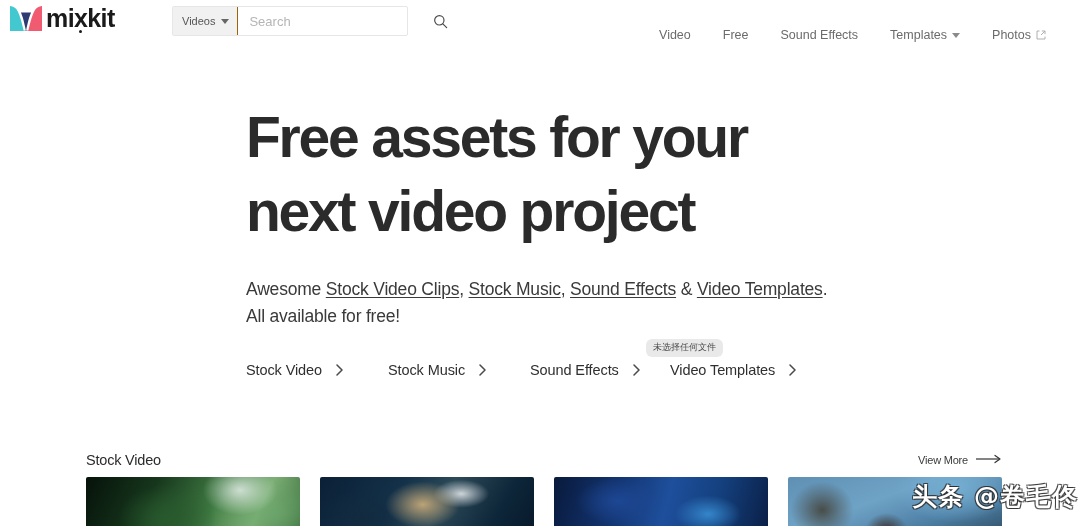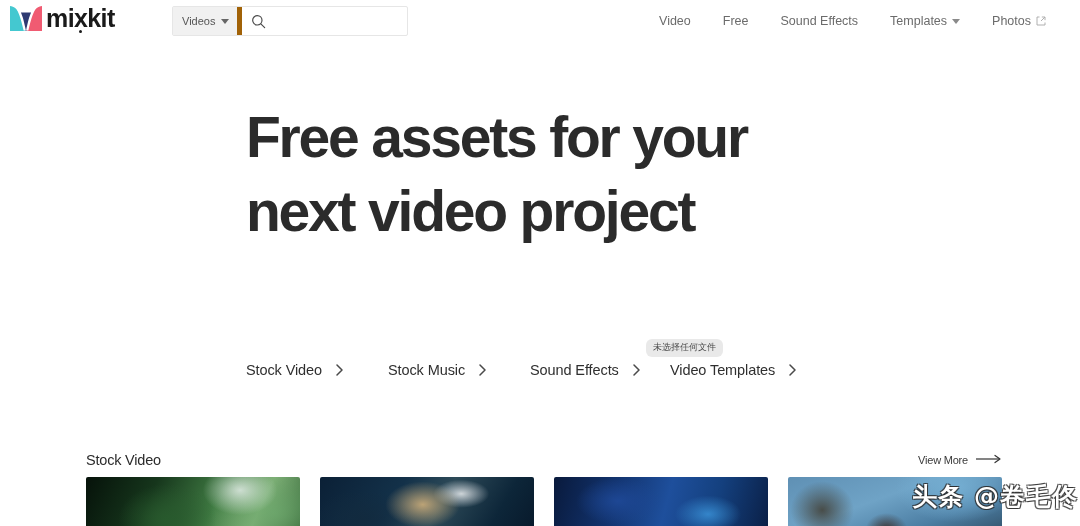--- a/index.html
+++ b/index.html
@@ -42,21 +42,21 @@
     border: 1px solid #e6e6e6;
     display: flex; align-items: stretch;
     border-radius: 2px;
   }
   .search-select {
     background: #f1f1f1;
     display: flex; align-items: center; gap: 6px;
     padding: 0 8px 0 9px;
     font-size: 11px; color: #555;
     cursor: pointer; user-select: none;
-    border-right: 5px solid #a16207;
+    border-right: 1px solid #a16207;
   }
   .caret-down {
     width: 0; height: 0;
     border-left: 4px solid transparent;
     border-right: 4px solid transparent;
     border-top: 5px solid #666;
   }
   .search-input {
     flex: 1; border: none; outline: none;
     font-size: 13px; color: #333;
@@ -66,21 +66,21 @@
   }
   .search-input::placeholder { color: #b5b5b5; }
   .search-btn {
     width: 32px; display:flex; align-items:center; justify-content:center;
     cursor: pointer; background: transparent; border: none;
   }
 
   
   .nav {
     position: absolute; right: 18px; top: 0; height: 42px;
-    display: flex; align-items: center; gap: 0;
+    display: flex; align-items: flex-end; gap: 0;
     font-size: 12.5px; color: #6b6b6b;
   }
   .nav-item {
     padding: 0 16px; cursor: pointer;
     display: flex; align-items: center; gap: 5px;
     white-space: nowrap;
   }
   .nav-caret {
     width: 0; height: 0;
     border-left: 4px solid transparent;
@@ -238,20 +238,21 @@
         <path d="M16 25 C 14.2 16, 12.6 10, 10.9 6.4 L 21.1 6.4 C 19.4 10, 17.8 16, 16 25 Z" fill="#2e3a72"></path>
       </svg>
       <div class="logo-text"><span>mixkit</span><span class="logo-subdot"></span></div>
     </div>
 
     <div class="search-wrap">
       <div class="search-select">
         <span>Videos</span>
         <span class="caret-down"></span>
       </div>
+      <input class="search-input" type="text" placeholder="Search" style="">
       <button class="search-btn">
         <svg width="15" height="15" viewBox="0 0 18 18">
           <circle cx="7.6" cy="7.6" r="5.6" fill="none" stroke="#4a4a4a" stroke-width="1.4"></circle>
           <line x1="11.8" y1="11.8" x2="16.4" y2="16.4" stroke="#4a4a4a" stroke-width="1.4" stroke-linecap="round"></line>
         </svg>
       </button>
     </div>
 
     <nav class="nav">
       <div class="nav-item">
@@ -275,20 +276,24 @@
           <line x1="10.6" y1="1.4" x2="6.0" y2="6.0" stroke="#a8a8a8" stroke-width="1.1"></line>
         </svg>
       </div>
     </nav>
   </div>
 
   <div class="hero">
     <h1>Free assets for your
 next video project</h1>
 
+    <p class="hero-sub">
+      <span>Awesome </span><a>Stock Video Clips</a><span>, </span><a>Stock Music</a><span>, </span><a>Sound Effects</a><span> &amp; </span><a>Video Templates</a><span>.</span><br>
+      <span>All available for free!</span>
+    </p>
   </div>
 
   <div class="tooltip">未选择任何文件</div>
 
   <div class="cat-row">
     <div class="cat-link" style="width:142px">
       <span>Stock Video</span>
       <span class="cat-chev">
         <svg width="8" height="12" viewBox="0 0 8 12">
             <polyline points="1,1 6,6 1,11" fill="none" stroke="#4a4a4a" stroke-width="1.5" stroke-linecap="round" stroke-linejoin="round"></polyline>

